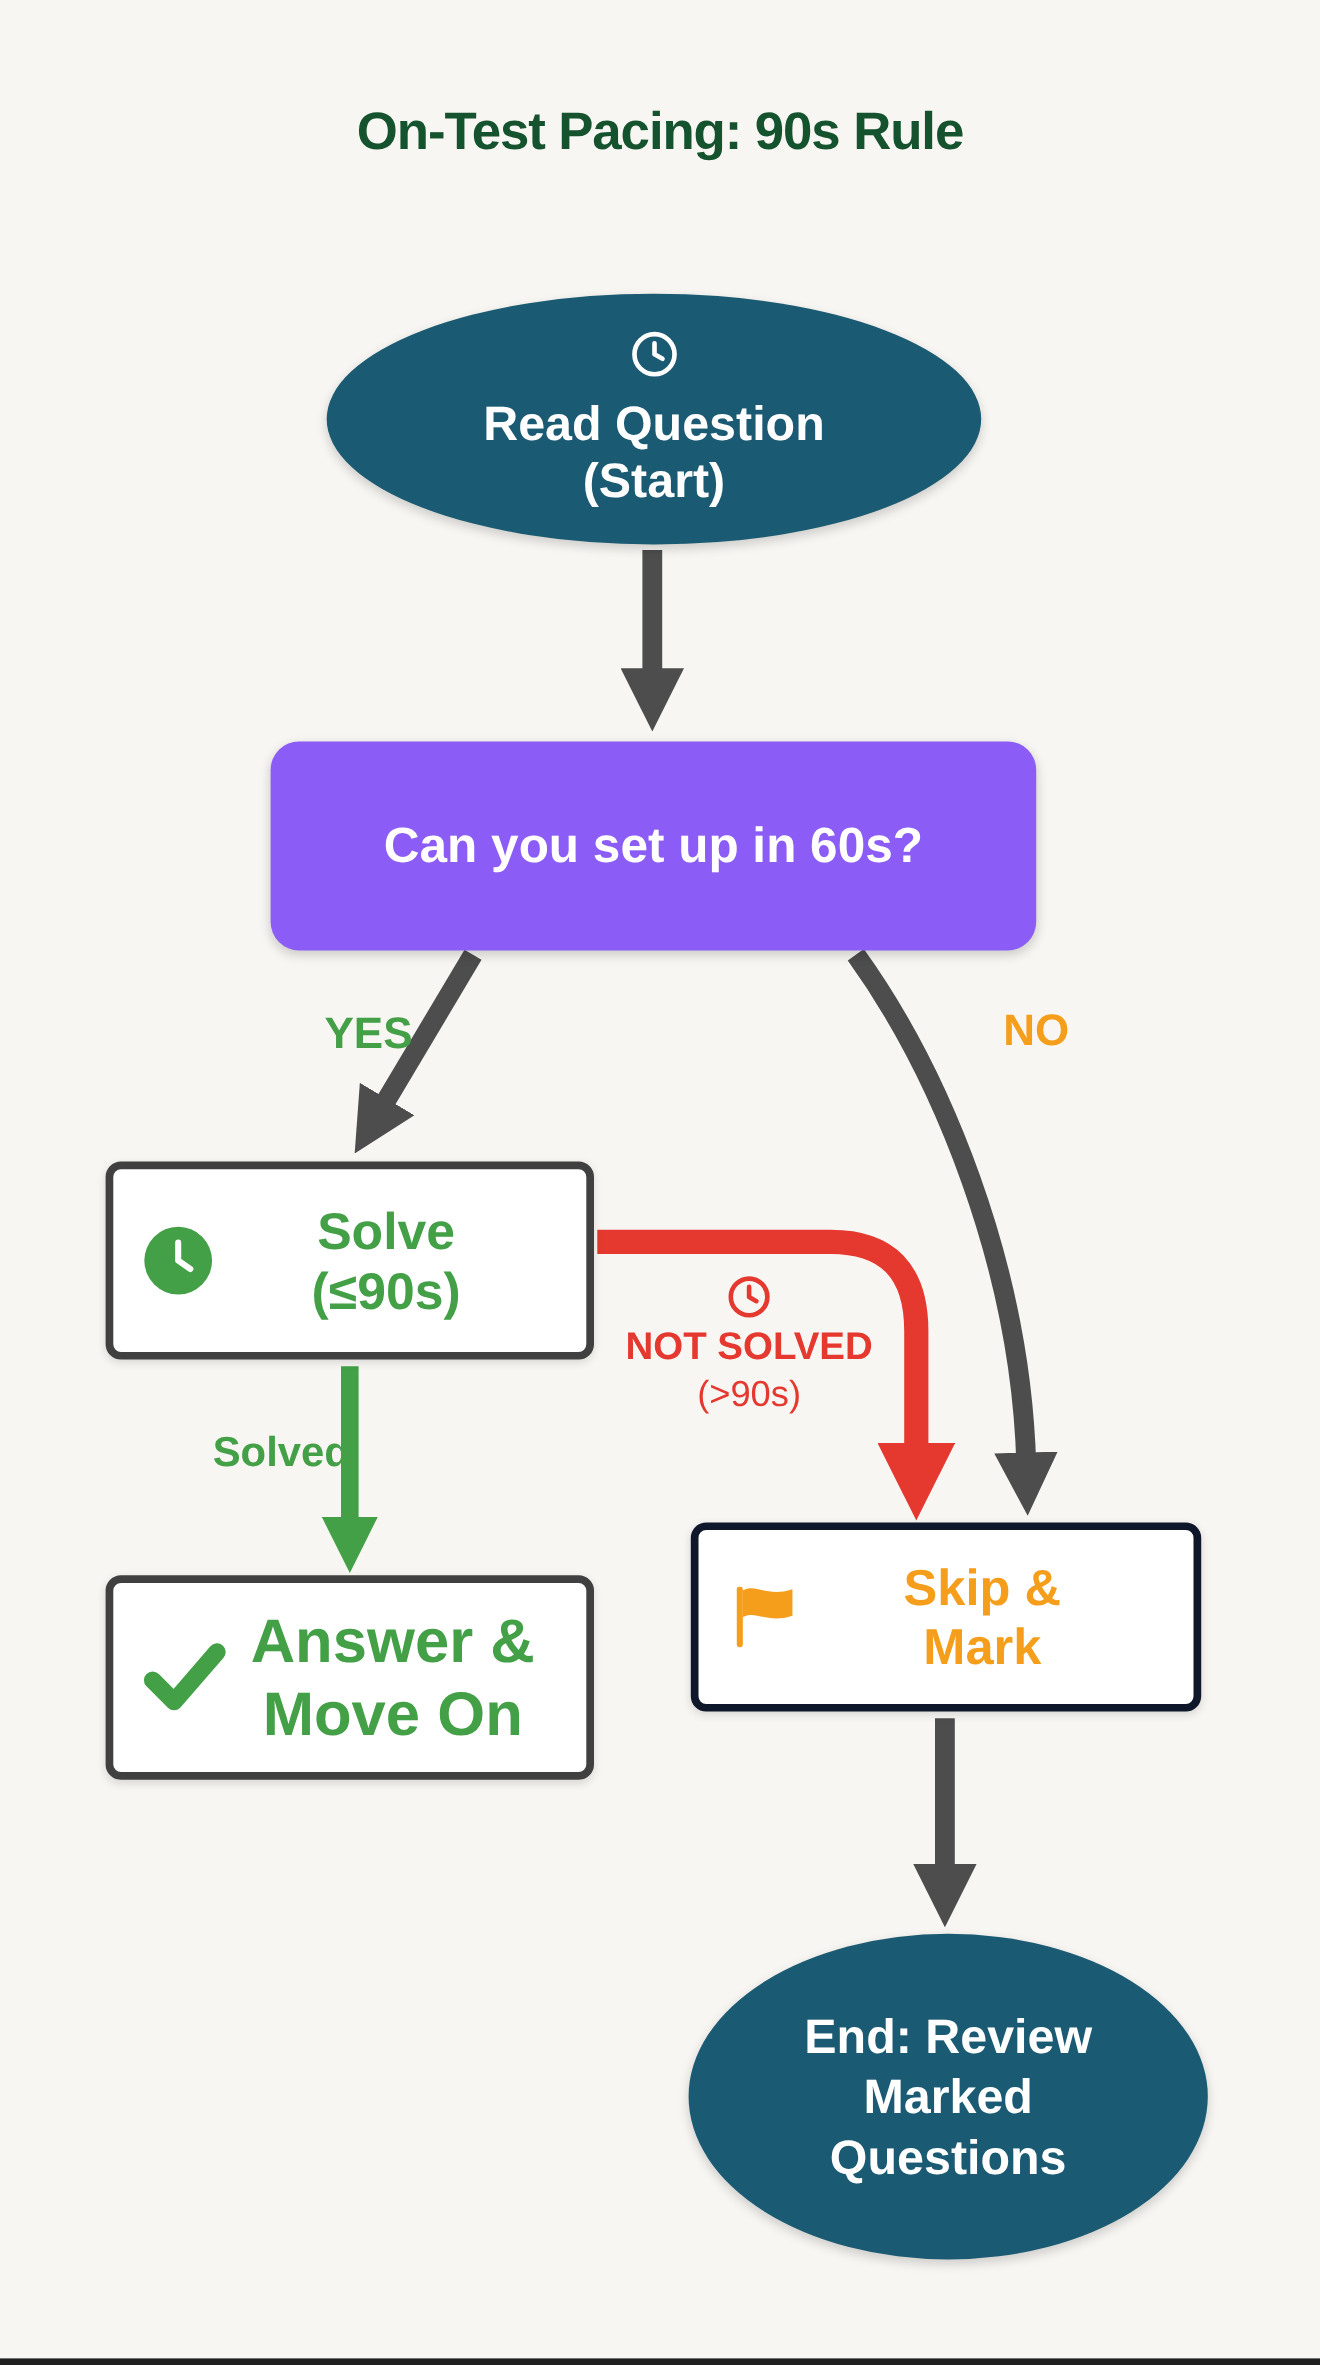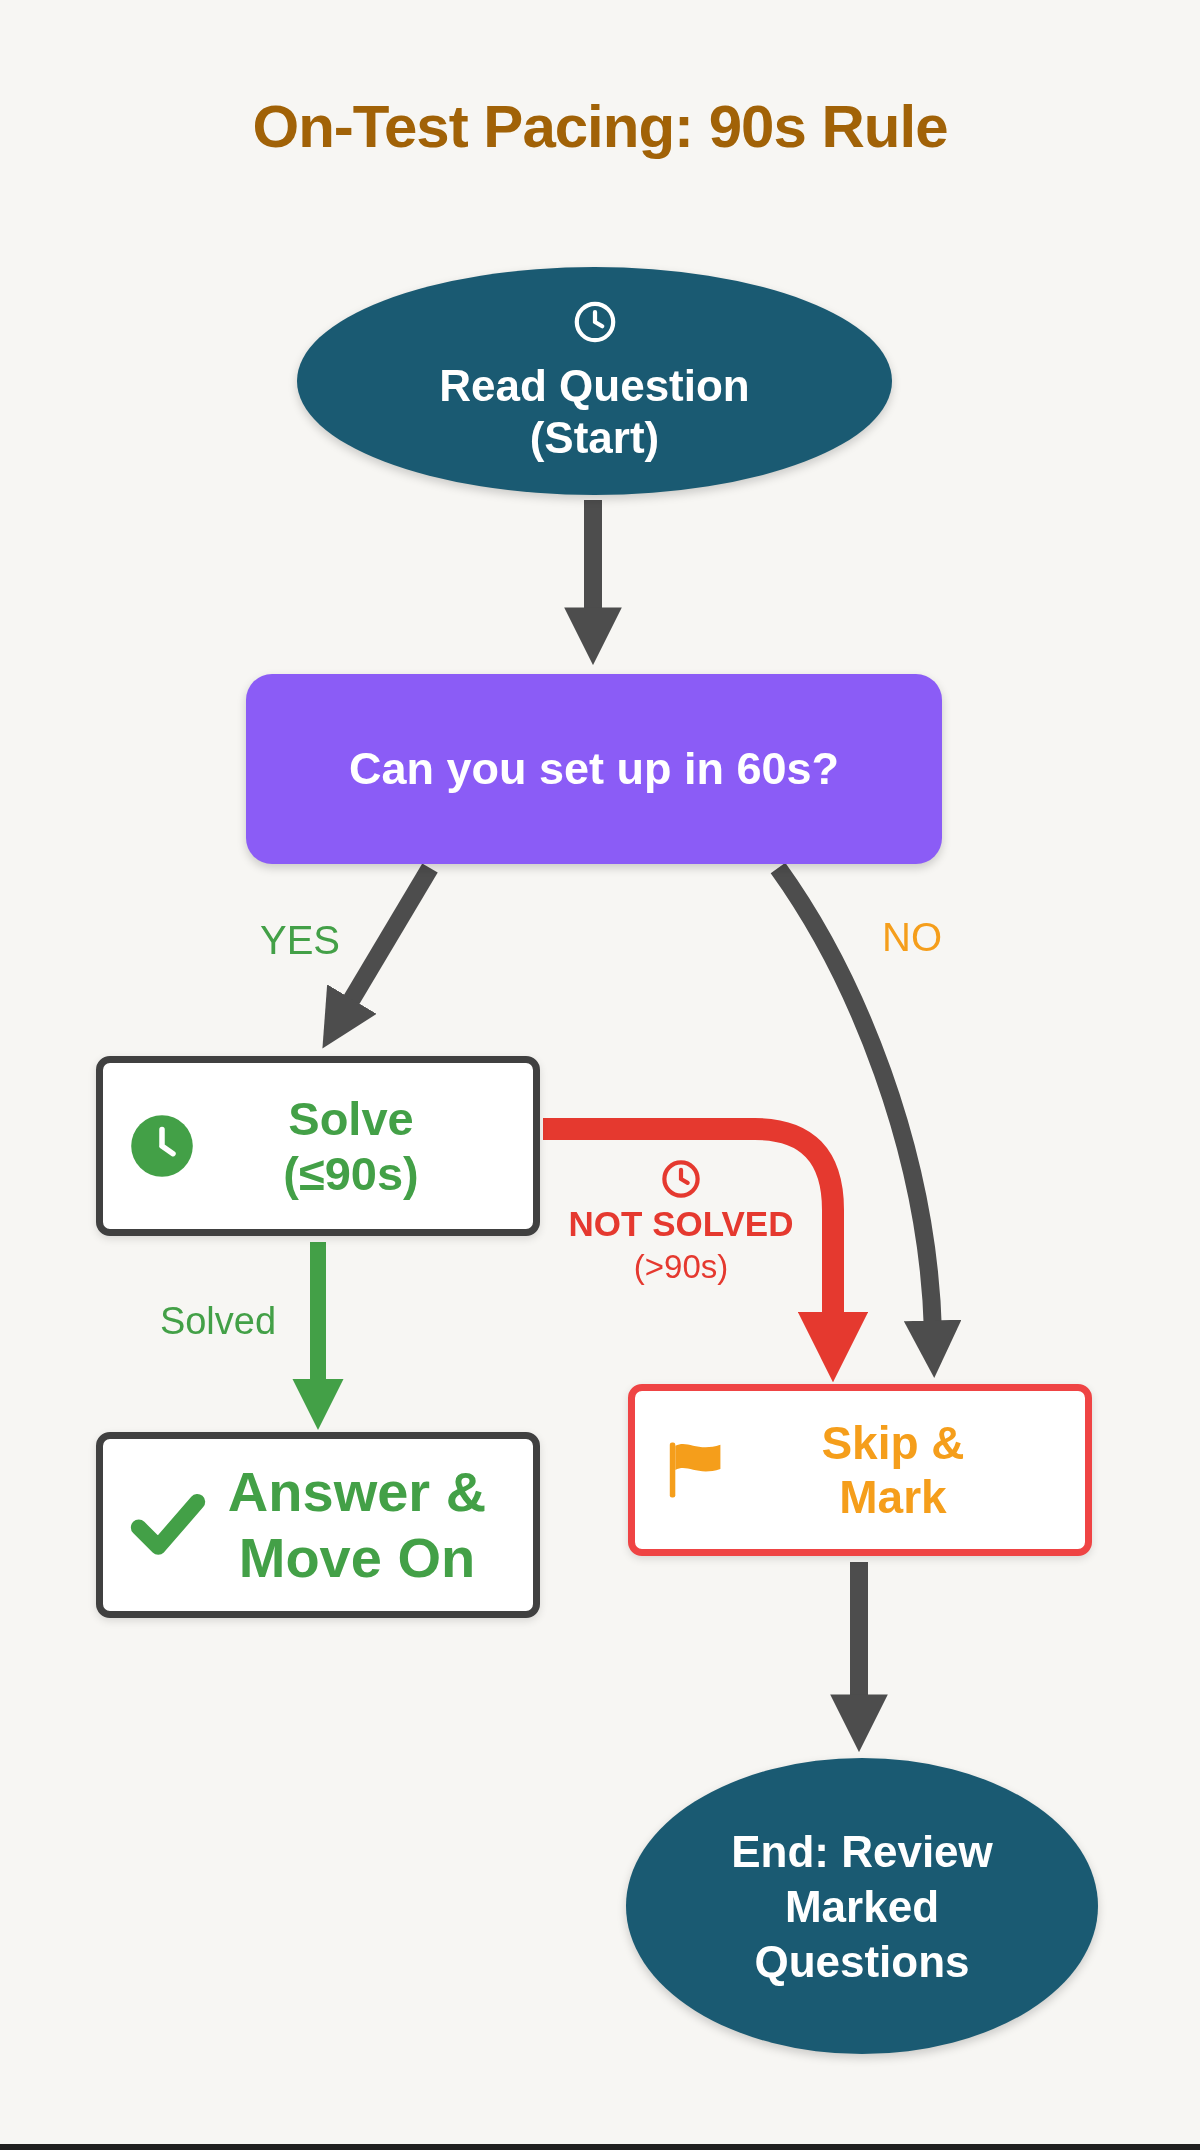--- a/index.html
+++ b/index.html
@@ -14,24 +14,24 @@
     position: absolute;
     inset: 0;
     width: 1200px;
     height: 2150px;
   }
   .title {
     position: absolute;
     left: 0; right: 0;
     top: 92px;
     text-align: center;
-    font-size: 60px;
+    font-size: 48px;
     font-weight: bold;
     letter-spacing: -1px;
-    color: #a16207;
+    color: #14532d;
   }
   .arrow-layer {
     position: absolute;
     inset: 0;
     width: 1200px;
     height: 2150px;
     pointer-events: none;
   }
   .node {
     position: absolute;
@@ -60,28 +60,28 @@
     position: absolute;
     background: #ffffff;
     border-radius: 14px;
     display: flex;
     flex-direction: row;
     align-items: center;
     padding: 0 26px;
     box-shadow: 0 3px 8px rgba(0,0,0,0.12);
   }
   .outline-green { border: 7px solid #404040; }
-  .outline-orange { border: 7px solid #ef4444; }
+  .outline-orange { border: 7px solid #0f172a; }
   .box-text { flex: 1; text-align: center; font-weight: bold; line-height: 1.18; }
   .text-green { color: #43a047; }
   .text-orange { color: #f59e1b; }
   .edge-label {
     position: absolute;
-    font-weight: normal;
-    text-align: center;
+    font-weight: bold;
+    text-align: right;
   }
   .label-yes { left: 225px; top: 918px; width: 150px; font-size: 40px; color: #43a047; }
   .label-no { left: 852px; top: 915px; width: 120px; font-size: 40px; color: #f59e1b; }
   .label-solved { left: 118px; top: 1300px; width: 200px; font-size: 38px; color: #43a047; }
   .notsolved-block {
     position: absolute;
     left: 553px; top: 1158px; width: 256px;
     display: flex; flex-direction: column; align-items: center; gap: 4px;
   }
   .notsolved-line1 { font-size: 35px; font-weight: bold; color: #e5392f; }

